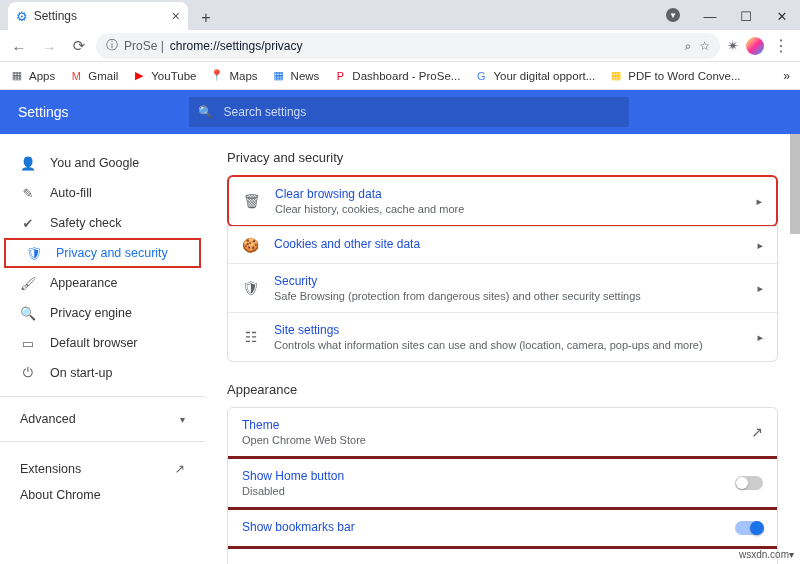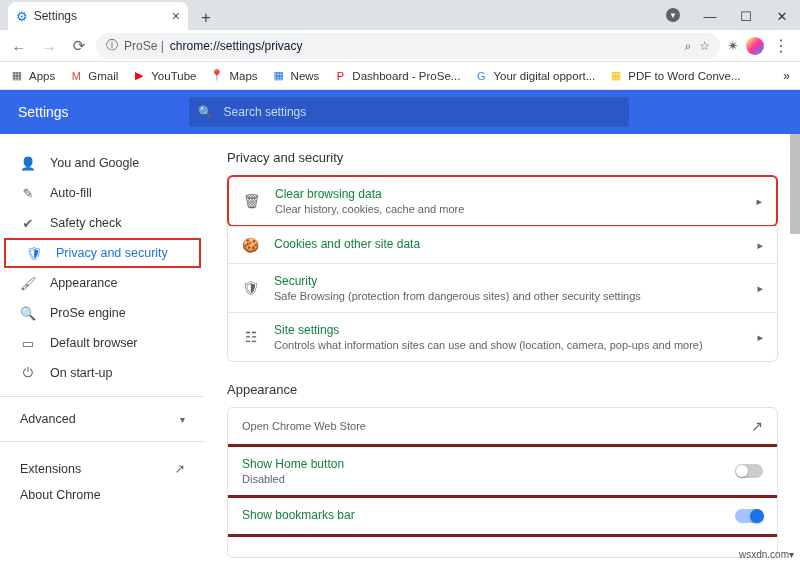--- a/index.html
+++ b/index.html
@@ -45,21 +45,21 @@
 .ext-row .extic{margin-left:auto;color:#5f6368}
 
 .main{flex:1;padding:16px 22px;overflow:hidden;position:relative}
 .sec-title{font-size:13px;color:#333;margin-bottom:10px}
 .card{border:1px solid #e0e0e0;border-radius:6px;background:#fff}
 .card.red{border:2px solid #d93025}
 .row{display:flex;align-items:center;padding:10px 14px;gap:14px;border-top:3px solid #7f1d1d}
 .row:first-child{border-top:none}
 .ric{width:18px;color:#5f6368;font-size:14px;text-align:center}
 .rtxt{flex:1}
-.rt1{font-size:12px;color:#15803d;margin-bottom:2px}
+.rt1{font-size:12px;color:#1d4ed8;margin-bottom:2px}
 .rt2{font-size:11px;color:#5f6368}
 .rarrow{color:#5f6368;font-size:11px}
 .card+.card{margin-top:-1px}
 .card.rest .row{border-top:1px solid #e8e8e8}
 .card.rest{border-top:none;border-radius:0 0 6px 6px}
 
 .appearance{margin-top:20px}
 .toggle{width:28px;height:14px;background:#ccc;border-radius:7px;position:relative}
 .toggle::after{content:"";position:absolute;width:12px;height:12px;background:#fff;border-radius:50%;top:1px;left:1px;box-shadow:0 1px 2px rgba(0,0,0,.3)}
 .toggle.on{background:#a5c4ff}
@@ -166,21 +166,21 @@
       <div class="srow active">
         <span class="ic">🛡</span>
         <span>Privacy and security</span>
       </div>
       <div class="srow">
         <span class="ic">🖌</span>
         <span>Appearance</span>
       </div>
       <div class="srow">
         <span class="ic">🔍</span>
-        <span>ProSe engine</span>
+        <span>Privacy engine</span>
       </div>
       <div class="srow">
         <span class="ic">▭</span>
         <span>Default browser</span>
       </div>
       <div class="srow">
         <span class="ic">⏻</span>
         <span>On start-up</span>
       </div>
       <div class="divider"></div>
@@ -235,20 +235,21 @@
         </div>
         <div class="rarrow">▸</div>
       </div>
     </div>
 
     <div class="appearance">
       <div class="sec-title">Appearance</div>
       <div class="card">
         <div class="row">
           <div class="rtxt">
+            <div class="rt1">Theme</div>
             <div class="rt2">Open Chrome Web Store</div>
           </div>
           <div class="extlink">↗</div>
         </div>
         <div class="row">
           <div class="rtxt">
             <div class="rt1">Show Home button</div>
             <div class="rt2">Disabled</div>
           </div>
           <div class="toggle"></div>

